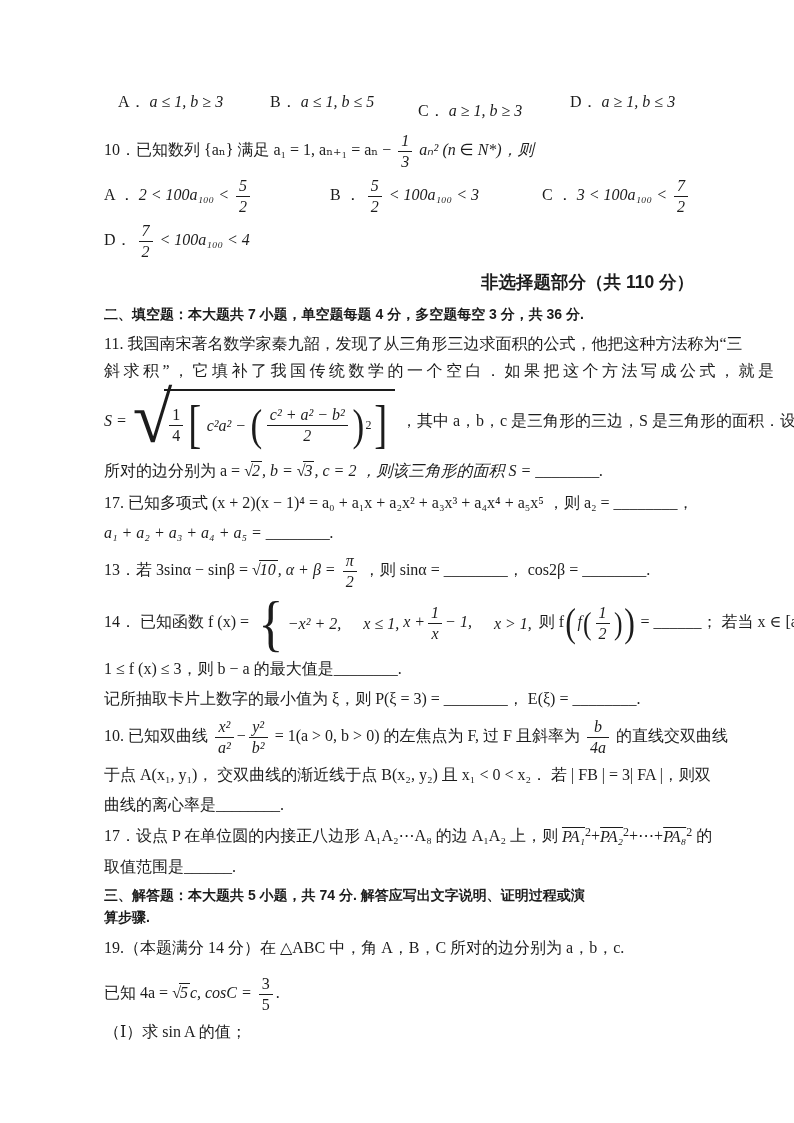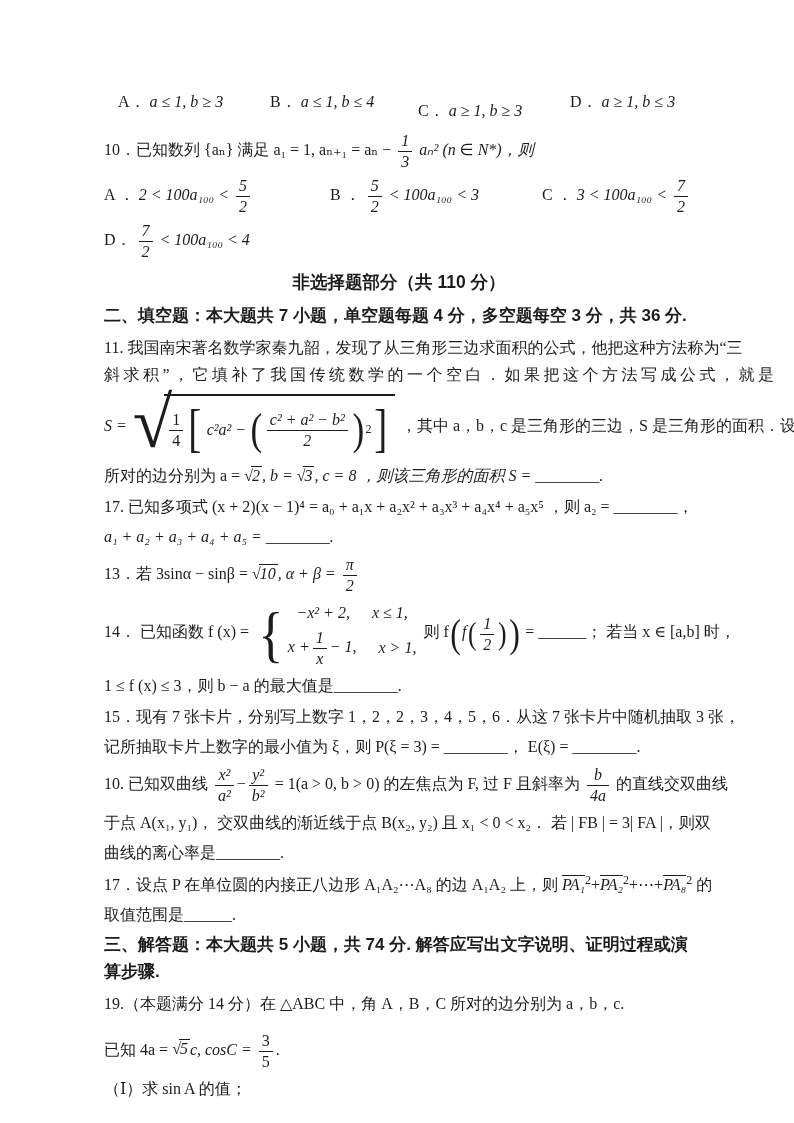--- a/index.html
+++ b/index.html
@@ -25,48 +25,48 @@
   .bigsq{display:inline-flex;align-items:stretch;vertical-align:middle;margin:0 2px;}
   .bigsq .brs{font-size:72px;line-height:0.92;font-style:normal;font-weight:200;align-self:flex-start;transform:translateY(-4px);}
   .bigsq .bbody{border-top:2px solid #1c1c1c;display:inline-flex;align-items:center;margin-left:-8px;padding:6px 6px 2px 2px;}
   .bb{font-size:52px;font-weight:200;line-height:0.9;font-style:normal;display:inline-block;transform:scaleX(0.75);}
   .bp{font-size:44px;font-weight:200;line-height:0.9;font-style:normal;display:inline-block;transform:scaleX(0.8);}
   .supc{vertical-align:super;font-size:12px;}
   .suptop{vertical-align:18px;font-size:12px;}
   
   .cases{display:inline-flex;align-items:center;vertical-align:middle;margin:0 3px;}
   .cases .cbr{font-size:62px;font-weight:200;line-height:0.85;font-style:normal;transform:scaleX(0.85);}
-  .cases .crows{display:inline-flex;flex-direction:column;gap:4px;margin-left:2px;align-items:center;}
+  .cases .crows{display:inline-flex;flex-direction:row;gap:4px;margin-left:2px;}
   .cases .crow{display:flex;gap:22px;align-items:center;}
   
   .p1{font-size:40px;font-weight:200;line-height:0.8;font-style:normal;display:inline-block;transform:scaleX(0.8);vertical-align:middle;}
   .p2{font-size:32px;font-weight:200;line-height:0.8;font-style:normal;display:inline-block;transform:scaleX(0.8);vertical-align:middle;}
   
   .vec{text-decoration:overline;}
   .bold-sans{font-family:"Liberation Sans","DejaVu Sans",sans-serif;font-weight:700;}
-  .center{text-align:center;}
+  .center{text-align:right;}
   .h1{font-size:17.5px;margin:10px 0 8px 0;}
-  .h2{font-size:17px;margin:0 0 8px 0;}
+  .h2{font-size:14px;margin:0 0 8px 0;}
   .opt-row{display:flex;}
   .opt-a{width:226px;}
   .opt-b{width:212px;}
   .q9-row{display:flex;}
   .q9-row .o1{width:152px;}
   .q9-row .o2{width:148px;}
   .q9-row .o3{width:152px;margin-top:9px;}
   .spread{letter-spacing:3.5px;}
 </style>
 </head>
 <body>
 
 <div class="page">
 
   <div class="line q9-row" style="padding-left:14px;">
     <span class="o1"><span class="mn">A．</span> <span class="m">a ≤ 1, b ≥ 3</span></span>
-    <span class="o2"><span class="mn">B．</span> <span class="m">a ≤ 1, b ≤ 4</span></span>
+    <span class="o2"><span class="mn">B．</span> <span class="m">a ≤ 1, b ≤ 5</span></span>
     <span class="o3"><span class="mn">C．</span> <span class="m">a ≥ 1, b ≥ 3</span></span>
     <span class="o4"><span class="mn">D．</span> <span class="m">a ≥ 1, b ≤ 3</span></span>
   </div>
 
   <div class="line" style="margin-top:10px;">
     <span class="cn">10．已知数列 {aₙ} 满足 a₁ = 1, aₙ₊₁ = aₙ −</span>
     <span class="frac m"><span class="fn">1</span><span class="fd">3</span></span>
     <span class="m">aₙ² (n ∈ N*)，则</span>
   </div>
 
@@ -119,30 +119,31 @@
         <span class="bp">)</span>
         <span class="suptop mn">2</span>
         <span class="bb">]</span>
       </span>
     </span>
     <span class="cn">，其中 a，b，c 是三角形的三边，S 是三角形的面积．设</span>
   </div>
   <div class="line">
     <span class="cn">所对的边分别为 a =</span>
     <span class="sq m"><span class="rs">√</span><span class="rb">2</span></span><span class="m">, b =</span>
-    <span class="sq m"><span class="rs">√</span><span class="rb">3</span></span><span class="m">, c = 8 ，则该三角形的面积 S = ________.</span>
+    <span class="sq m"><span class="rs">√</span><span class="rb">3</span></span><span class="m">, c = 2 ，则该三角形的面积 S = ________.</span>
   </div>
 
   <div class="line" style="margin-top:8px;">17. 已知多项式 (x + 2)(x − 1)⁴ = a₀ + a₁x + a₂x² + a₃x³ + a₄x⁴ + a₅x⁵ ，则 a₂ = ________，</div>
   <div class="line m" style="margin-top:6px;">a₁ + a₂ + a₃ + a₄ + a₅ = ________.</div>
 
   <div class="line" style="margin-top:8px;">
     <span class="cn">13．若 3sinα − sinβ =</span>
     <span class="sq m"><span class="rs">√</span><span class="rb">10</span></span><span class="m">, α + β =</span>
     <span class="frac m"><span class="fn">π</span><span class="fd">2</span></span>
+    <span class="cn">，则 sinα = ________，  cos2β = ________.</span>
   </div>
 
   <div class="line" style="margin-top:6px;">
     <span class="cn">14． 已知函数 f (x) =</span>
     <span class="cases">
       <span class="cbr">{</span>
       <span class="crows">
         <span class="crow">
           <span class="m">−x² + 2,</span>
           <span class="m">x ≤ 1,</span>
@@ -151,21 +152,20 @@
           <span><span class="m">x +</span><span class="frac m"><span class="fn">1</span><span class="fd">x</span></span><span class="m">− 1,</span></span>
           <span class="m">x &gt; 1,</span>
         </span>
       </span>
     </span>
     <span class="cn">则 f</span><span class="p1">(</span><span class="m">f</span><span class="p2">(</span><span class="frac m"><span class="fn">1</span><span class="fd">2</span></span><span class="p2">)</span><span class="p1">)</span>
     <span class="cn">= ______；  若当 x ∈ [a,b] 时，</span>
   </div>
   <div class="line" style="margin-top:4px;">1 ≤ f (x) ≤ 3，则 b − a 的最大值是________.</div>
 
-  <div class="line" style="margin-top:8px;">15．现有 7 张卡片，分别写上数字 1，2，2，3，4，5，6．从这 7 张卡片中随机抽取 3 张，</div>
   <div class="line" style="margin-top:2px;">记所抽取卡片上数字的最小值为 ξ，则 P(ξ = 3) = ________，  E(ξ) = ________.</div>
 
   <div class="line" style="margin-top:8px;">
     <span class="cn">10. 已知双曲线</span>
     <span class="frac m"><span class="fn">x²</span><span class="fd">a²</span></span><span class="mn">−</span><span class="frac m"><span class="fn">y²</span><span class="fd">b²</span></span>
     <span class="cn">= 1(a &gt; 0, b &gt; 0) 的左焦点为 F, 过 F 且斜率为</span>
     <span class="frac m"><span class="fn">b</span><span class="fd">4a</span></span>
     <span class="cn">的直线交双曲线</span>
   </div>
   <div class="line" style="margin-top:4px;">于点 A(x₁, y₁)， 交双曲线的渐近线于点 B(x₂, y₂) 且 x₁ &lt; 0 &lt; x₂． 若 | FB | = 3| FA |，则双</div>

